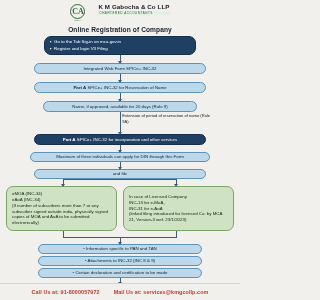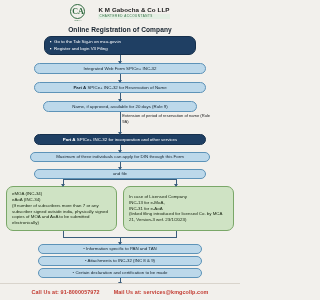--- a/index.html
+++ b/index.html
@@ -7,21 +7,21 @@
     width:240px;height:300px;overflow:hidden;
     background:#f2f0ec;
     font-family:"Liberation Sans", sans-serif;
     color:#1b1b1b;
     position:relative;
   }
   .page{width:240px;height:300px;position:relative;box-sizing:border-box;}
 
   
   .logo-bar{
-    display:flex;align-items:center;justify-content:center;
+    display:flex;justify-content:center;
     gap:13px;padding-top:4px;height:18px;
   }
   .logo-mark{
     display:flex;flex-direction:column;align-items:center;
     line-height:1;
   }
   .logo-ca{
     font-size:8px;font-weight:bold;color:#2f6a3f;
     border:1px solid #2f6a3f;border-radius:50%;
     width:13px;height:13px;display:flex;align-items:center;justify-content:center;

